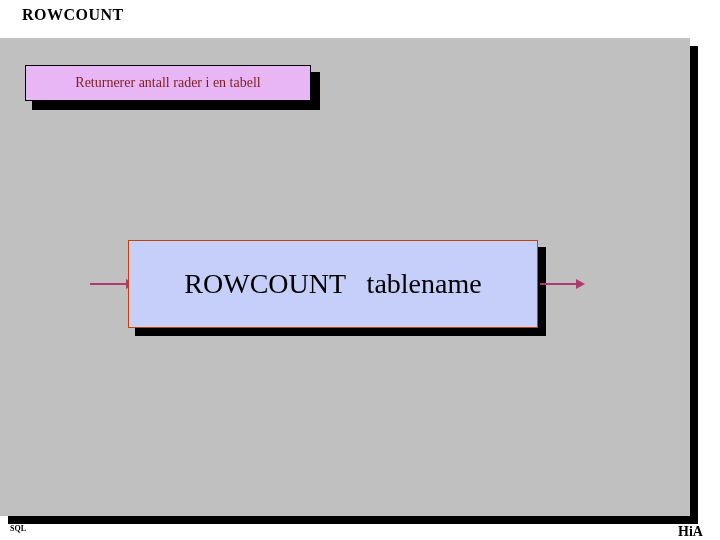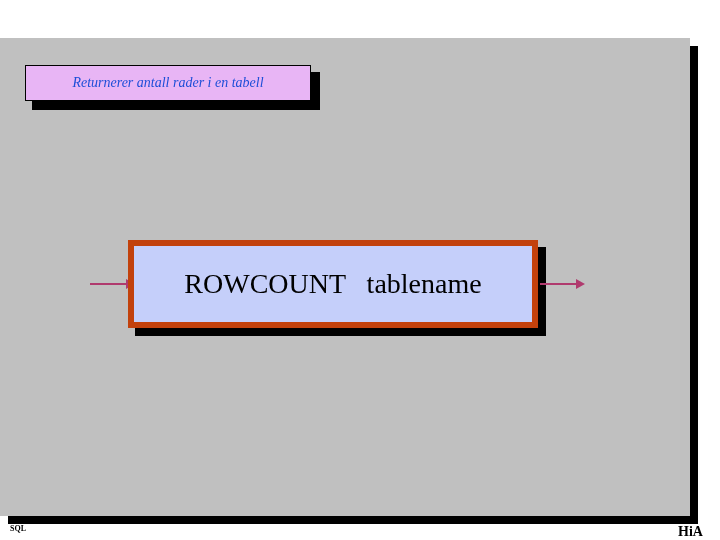--- a/index.html
+++ b/index.html
@@ -80,42 +80,41 @@
     background: #e8b5f5;
     border: 1px solid #000000;
     box-sizing: border-box;
     display: flex;
     align-items: center;
     justify-content: center;
   }
   #caption-text {
     font-family: "Liberation Serif", serif;
     font-size: 14px;
-    color: #1d4ed8;
+    color: #7f1d1d;
     white-space: nowrap;
-    font-style: italic;
   }
 
   
   #syntax-shadow {
     position: absolute;
     left: 135px;
     top: 247px;
     width: 411px;
     height: 89px;
     background: #000000;
   }
   #syntax-box {
     position: absolute;
     left: 128px;
     top: 240px;
     width: 410px;
     height: 88px;
     background: #c5cffa;
-    border: 6px solid #c2410c;
+    border: 1px solid #c2410c;
     box-sizing: border-box;
     display: flex;
     align-items: center;
     justify-content: center;
   }
   #syntax-text {
     font-family: "Liberation Serif", serif;
     font-size: 28px;
     color: #000000;
     white-space: pre;
@@ -158,20 +157,21 @@
     font-size: 14px;
     font-weight: bold;
     color: #000000;
   }
 </style>
 </head>
 <body>
 
 <div id="slide">
 
+  <div id="title">ROWCOUNT</div>
 
   <div id="body-shadow-right"></div>
   <div id="body-shadow-bottom"></div>
   <div id="body-panel"></div>
 
   <div id="caption-shadow"></div>
   <div id="caption-box">
     <span id="caption-text">Returnerer antall rader i en tabell</span>
   </div>
 

